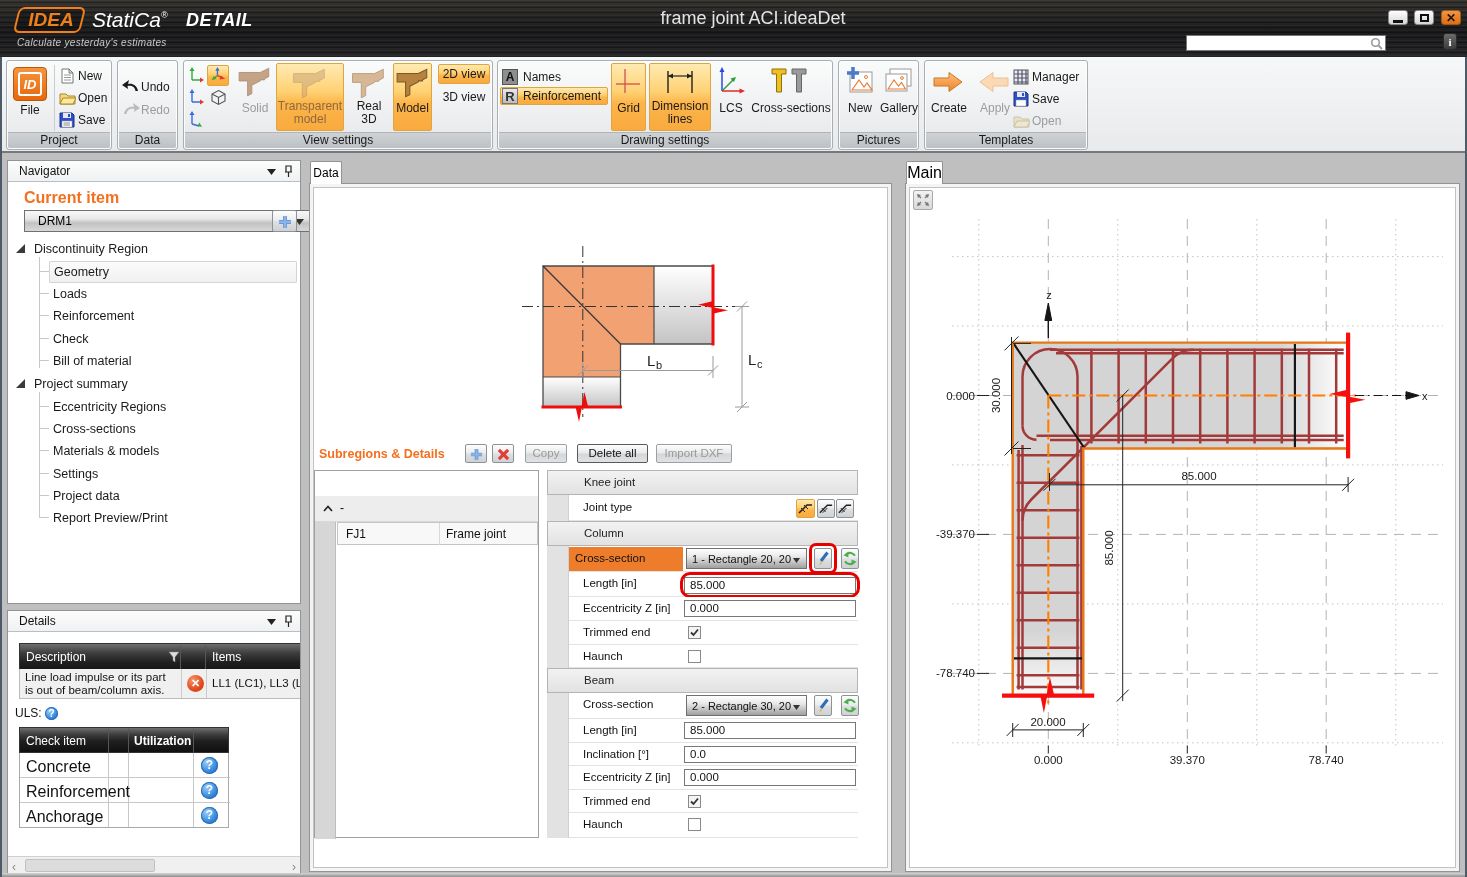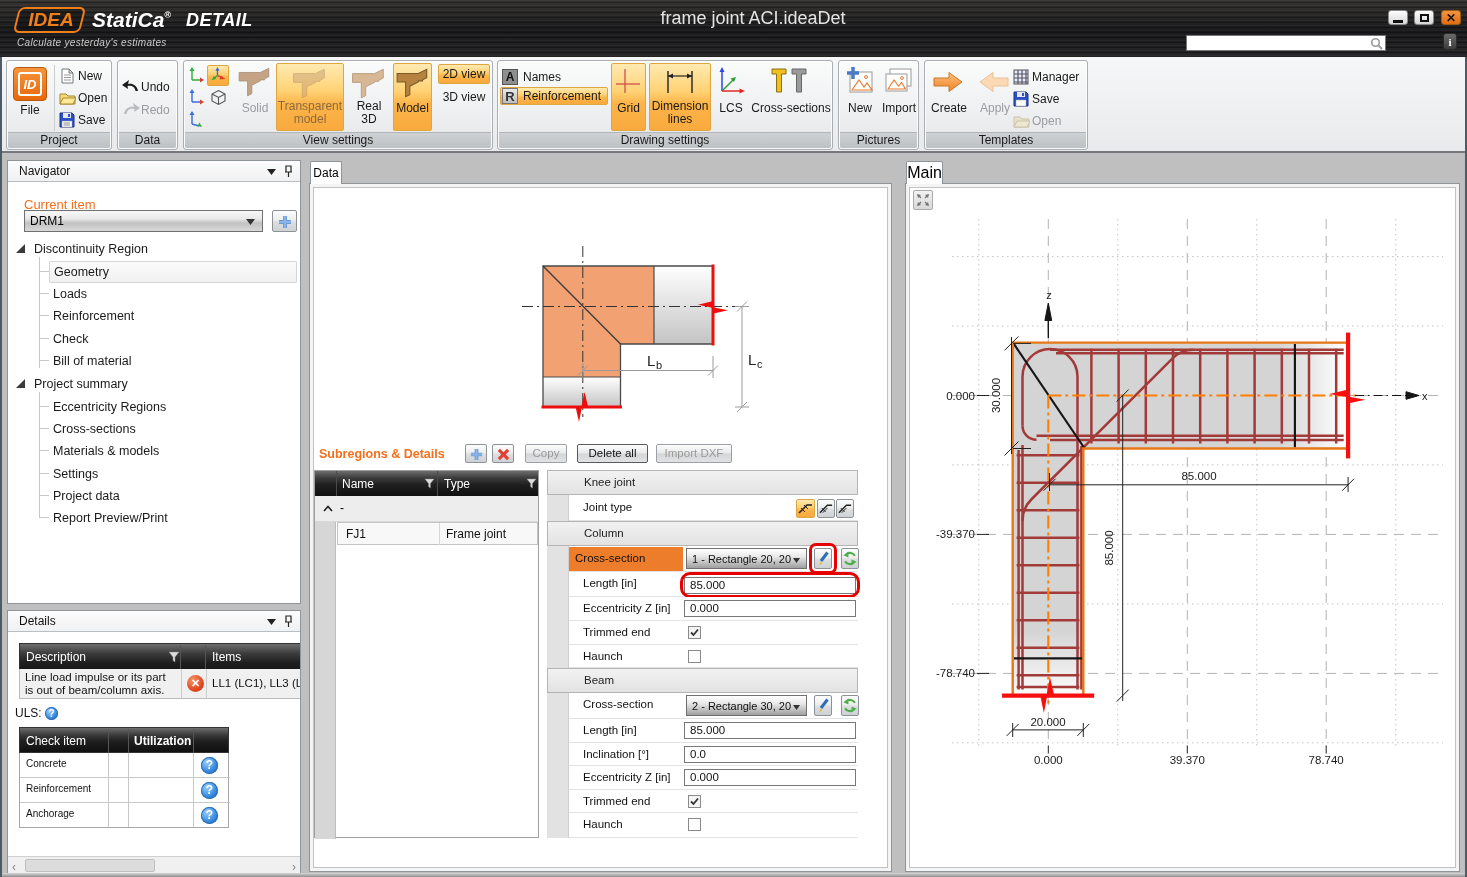--- a/index.html
+++ b/index.html
@@ -21,21 +21,21 @@
 .plab{position:absolute;left:14px;top:0;line-height:23px}
 .pinp{position:absolute;left:115px;top:3px;width:172px;height:17px;border:1px solid #777;background:#fff;font-size:11.5px;padding:0 0 1px 5px;color:#111;font-family:"Liberation Sans",sans-serif}
 .psec{position:absolute;left:547px;width:311px;height:25px;background:linear-gradient(180deg,#f2f2f2,#e2e2e2);border:1px solid #b4b4b4;font-size:11.5px;color:#222;line-height:23px;padding-left:36px}
 .cb{position:absolute;left:119px;top:5px;width:13px;height:13px;border:1px solid #8a8a8a;background:#fff}
 </style></head><body>
 <div id="app">
 
 <div class="abs" style="left:0;top:0;width:1467px;height:57px;background:repeating-linear-gradient(180deg,rgba(255,255,255,.05) 0 1px,rgba(0,0,0,0) 1px 2px,rgba(0,0,0,.28) 2px 3px,rgba(255,255,255,.02) 3px 5px),linear-gradient(180deg,#32302c,#17171a 55%,#232324)">
  <div class="abs" style="left:16px;top:7px;width:67px;height:26px;border:2.5px solid #ef7f1a;border-radius:6px;transform:skewX(-14deg);background:rgba(0,0,0,.25)"></div>
  <div class="abs" style="left:21px;top:9px;width:60px;text-align:center;font-size:19px;font-weight:bold;font-style:italic;color:#ef7f1a;letter-spacing:0px;font-family:'Liberation Sans'">IDEA</div>
- <div class="abs" style="left:92px;top:8px;font-size:21px;font-weight:bold;font-style:italic;color:#fff">StatiCa<span style="font-size:9px;vertical-align:9px">®</span></div>
+ <div class="abs" style="left:92px;top:8px;font-size:21px;font-weight:normal;font-style:italic;color:#fff">StatiCa<span style="font-size:9px;vertical-align:9px">®</span></div>
  <div class="abs" style="left:186px;top:10px;font-size:18px;font-weight:bold;font-style:italic;color:#fff;letter-spacing:.5px">DETAIL</div>
  <div class="abs" style="left:17px;top:37px;font-size:10px;font-style:italic;color:#c8c8c8;letter-spacing:.3px">Calculate yesterday's estimates</div>
  <div class="abs" style="left:653px;top:8px;width:200px;text-align:center;font-size:18px;color:#e4e4e4">frame joint ACI.ideaDet</div>
  <div class="abs" style="left:1388px;top:10px;width:20px;height:15px;border-radius:3px;border:1px solid #888;background:linear-gradient(180deg,#fefefe,#d6d6d6)">
         <div class="abs" style="left:4px;top:9px;width:10px;height:2.5px;background:#111"></div>
       </div>
  <div class="abs" style="left:1414px;top:10px;width:20px;height:15px;border-radius:3px;border:1px solid #888;background:linear-gradient(180deg,#fefefe,#d6d6d6)">
         <div class="abs" style="left:5px;top:3px;width:9px;height:8px;border:2px solid #111"></div>
       </div>
  <div class="abs" style="left:1441px;top:10px;width:20px;height:15px;border-radius:3px;border:1px solid #9a5a18;background:linear-gradient(180deg,#f49440,#e06d12);color:#181818;font-weight:bold;font-size:12px;text-align:center;line-height:14px">✕</div>
@@ -189,21 +189,21 @@
         <circle cx="20" cy="11" r="1.5" fill="none" stroke="#e87a30"></circle>
         <path d="M7 1 v12 M1 7 h12" stroke="#4a7ac8" stroke-width="3.5"></path>
       </svg>
  <div class="rtx" style="left:2px;top:41px;width:38px">New</div>
  <svg class="abs" style="left:44px;top:5px" width="30" height="28" viewBox="0 0 30 28">
         <rect x="7" y="3" width="21" height="17" fill="#fff" stroke="#999"></rect>
         <rect x="3" y="8" width="21" height="17" fill="#fff" stroke="#999"></rect>
         <path d="M5 23 l6 -9 l4.5 6 l3 -3.5 l4 6.5 z" fill="none" stroke="#e87a30" stroke-width="1.1"></path>
         <circle cx="19" cy="12" r="1.4" fill="none" stroke="#e87a30"></circle>
       </svg>
- <div class="rtx" style="left:40px;top:41px;width:40px">Import</div>
+ <div class="rtx" style="left:40px;top:41px;width:40px">Gallery</div>
  <div class="rgl">Pictures</div>
 </div>
 
 <div class="rg" style="left:924px;width:164px">
  <svg class="abs" style="left:8px;top:10px" width="30" height="22" viewBox="0 0 30 22">
         <path d="M1 7 h15 V1.5 L29 11 L16 20.5 V15 H1 z" fill="url(#argr)" stroke="#c87828" stroke-width="1"></path>
         <defs>
           <linearGradient id="argr" x1="0" y1="0" x2="0" y2="1">
             <stop offset="0" stop-color="#ffc080"></stop>
             <stop offset="1" stop-color="#ef8324"></stop>
@@ -237,22 +237,22 @@
 
 <div class="panel" style="left:7px;top:160px;width:294px;height:444px">
  <div class="phead">Navigator
   <svg class="abs" style="right:24px;top:8px" width="9" height="6">
           <path d="M0 0 h9 l-4.5 6 z" fill="#222"></path>
         </svg>
   <svg class="abs" style="right:7px;top:4px" width="9" height="13" viewBox="0 0 9 13">
           <path d="M2 1 h5 v6 h-5 z M1 7 h7 M4.5 7 v5" stroke="#222" fill="none" stroke-width="1.2"></path>
         </svg>
  </div>
- <div class="abs" style="left:16px;top:36px;font-size:13px;font-weight:normal;color:#f4701e">Current item</div>
- <div class="abs" style="left:16px;top:49px;width:239px;height:22px;border:1px solid #707070;background:linear-gradient(180deg,#f8f8f8 0%,#e8e8e8 40%,#c2c2c2 60%,#d8d8d8 100%);font-size:12px;line-height:21px;padding-left:5px">DRM1
+ <div class="abs" style="left:16px;top:28px;font-size:16px;font-weight:bold;color:#f4701e">Current item</div>
+ <div class="abs" style="left:16px;top:49px;width:288px;height:22px;border:1px solid #707070;background:linear-gradient(180deg,#f8f8f8 0%,#e8e8e8 40%,#c2c2c2 60%,#d8d8d8 100%);font-size:12px;line-height:21px;padding-left:13px">DRM1
   <svg class="abs" style="right:7px;top:8px" width="9" height="6">
           <path d="M0 0 h9 l-4.5 6 z" fill="#333"></path>
         </svg>
  </div>
  <div class="btn" style="left:264px;top:49px;width:25px;height:22px">
   <svg class="abs" style="left:5px;top:4px" width="14" height="14" viewBox="0 0 14 14">
           <path d="M7 1 v12 M1 7 h12" stroke="#6a9ad8" stroke-width="4"></path>
           <path d="M7 1 v12 M1 7 h12" stroke="#8ab4e8" stroke-width="2.2"></path>
         </svg>
  </div>
@@ -322,21 +322,21 @@
  <div class="abs" style="left:7px;top:95px;font-size:12px;color:#111">ULS:</div>
  <div class="qi" style="left:37px;top:96px;width:13px;height:13px;font-size:10px;line-height:13px">?</div>
 
  <div class="abs thdr" style="left:11px;top:116px;width:210px;height:26px;border:1px solid #333">
   <div class="abs" style="left:6px;top:6px">Check item</div>
   <div class="abs" style="left:88px;top:1px;width:1px;height:24px;background:#555"></div>
   <div class="abs" style="left:108px;top:1px;width:1px;height:24px;background:#555"></div>
   <div class="abs" style="left:114px;top:6px;font-weight:bold">Utilization</div>
   <div class="abs" style="left:173px;top:1px;width:1px;height:24px;background:#555"></div>
  </div>
- <div class="abs" style="left:11px;top:142px;width:210px;height:75px;background:#fff;border:1px solid #a8a8a8;border-top:none;font-size:10px;color:#111">
+ <div class="abs" style="left:11px;top:142px;width:210px;height:75px;background:#fff;border:1px solid #a8a8a8;border-top:none;font-size:16px;color:#111">
   <div class="abs" style="left:0;top:24px;width:210px;height:1px;background:#c8c8c8"></div>
   <div class="abs" style="left:0;top:49px;width:210px;height:1px;background:#c8c8c8"></div>
   <div class="abs" style="left:88px;top:0;width:1px;height:74px;background:#c8c8c8"></div>
   <div class="abs" style="left:108px;top:0;width:1px;height:74px;background:#c8c8c8"></div>
   <div class="abs" style="left:173px;top:0;width:1px;height:74px;background:#c8c8c8"></div>
   <div class="abs" style="left:6px;top:5px">Concrete</div>
   <div class="abs" style="left:6px;top:30px">Reinforcement</div>
   <div class="abs" style="left:6px;top:55px">Anchorage</div>
  </div>
  <div class="qi" style="left:193px;top:146px;width:17px;height:17px;font-size:12px;line-height:17px">?</div>
@@ -411,32 +411,20 @@
     </div>
 <div class="btn" style="left:492px;top:444px;width:22px;height:19px;z-index:4">
       <svg class="abs" style="left:4px;top:3px" width="13" height="13" viewBox="0 0 14 14">
         <path d="M2 2 L12 12 M12 2 L2 12" stroke="#e04038" stroke-width="3.4"></path>
       </svg>
     </div>
 <div class="pbtn" style="left:525px;top:444px;width:42px;height:19px;color:#9a9a9a;line-height:17px;z-index:4">Copy</div>
 <div class="pbtn" style="left:577px;top:444px;width:71px;height:19px;color:#111;line-height:17px;border-color:#5a5a5a;z-index:4">Delete all</div>
 <div class="pbtn" style="left:656px;top:444px;width:76px;height:19px;color:#9a9a9a;line-height:17px;z-index:4">Import DXF</div>
 <div class="abs" style="left:314px;top:470px;width:225px;height:368px;border:1px solid #a0a0a0;background:#fff;z-index:4">
- <div class="thdr abs" style="left:0;top:0;width:223px;height:25px">
-  <div class="abs" style="left:21px;top:0;width:1px;height:25px;background:#4a4a4a"></div>
-  <div class="abs" style="left:122px;top:0;width:1px;height:25px;background:#4a4a4a"></div>
-  <div class="abs" style="left:27px;top:6px">Name</div>
-  <svg class="abs" style="left:109px;top:7px" width="11" height="11" viewBox="0 0 12 12">
-          <path d="M1 1 h10 l-4 5 v5 l-2 -1.5 V6 Z" fill="#ddd" stroke="#888" stroke-width=".5"></path>
-        </svg>
-  <div class="abs" style="left:129px;top:6px">Type</div>
-  <svg class="abs" style="left:211px;top:7px" width="11" height="11" viewBox="0 0 12 12">
-          <path d="M1 1 h10 l-4 5 v5 l-2 -1.5 V6 Z" fill="#ddd" stroke="#888" stroke-width=".5"></path>
-        </svg>
- </div>
  <div class="abs" style="left:0;top:25px;width:21px;height:343px;background:#d6d6d6;border-right:1px solid #bdbdbd"></div>
  <div class="abs" style="left:0;top:25px;width:223px;height:26px;background:#ededed;border-bottom:1px solid #d8d8d8">
   <svg class="abs" style="left:8px;top:9px" width="10" height="7" viewBox="0 0 10 7">
           <path d="M1 6 L5 1.5 L9 6" stroke="#222" stroke-width="1.6" fill="none"></path>
         </svg>
   <div class="abs" style="left:25px;top:5px;font-size:12px">-</div>
  </div>
  <div class="abs" style="left:22px;top:51px;width:201px;height:23px;background:#f8f8f8;border:1px solid #c4c4c4;font-size:12px;color:#111">
   <div class="abs" style="left:8px;top:4px">FJ1</div>
   <div class="abs" style="left:101px;top:0;width:1px;height:22px;background:#d8d8d8"></div>

